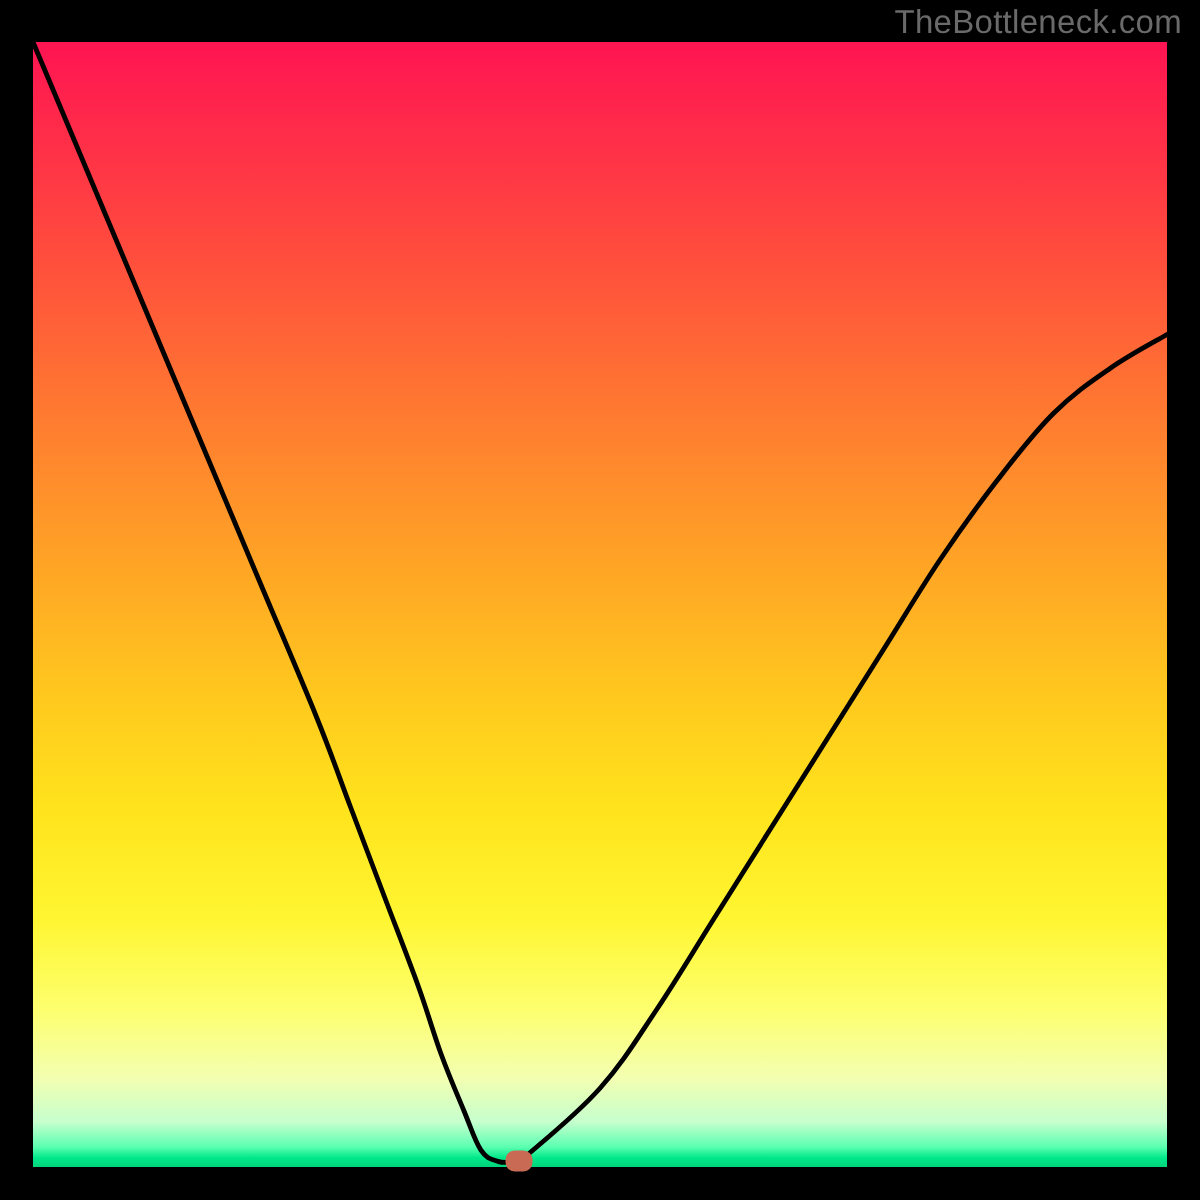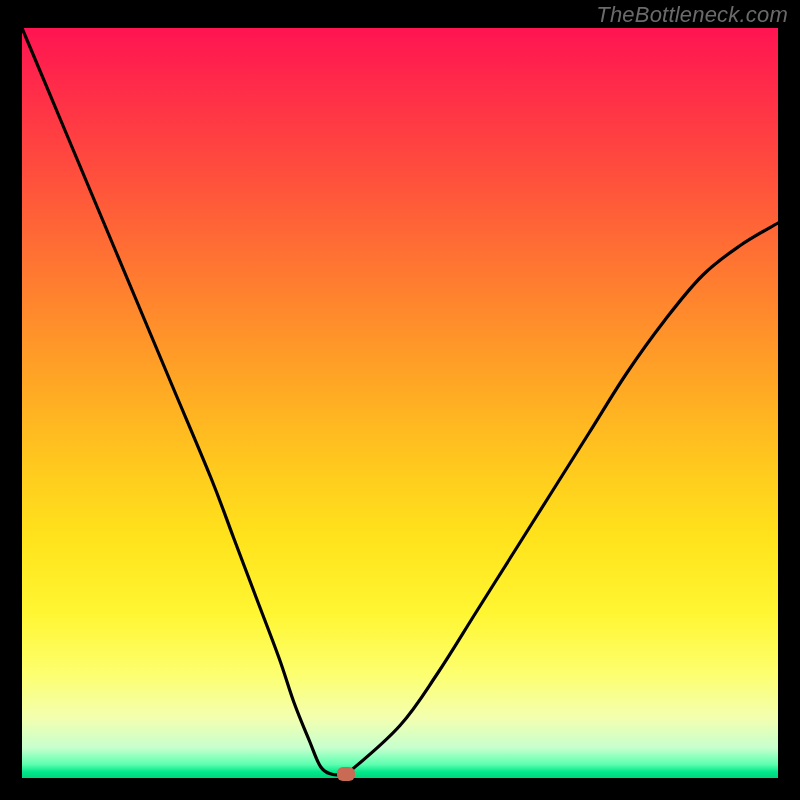--- a/index.html
+++ b/index.html
@@ -14,21 +14,20 @@
   }
   .watermark {
     position: absolute;
     top: 2px;
     right: 12px;
     color: #6a6a6a;
     font-size: 22px;
     font-weight: 500;
     letter-spacing: 0.2px;
     z-index: 10;
-    font-style: italic;
   }
   .plot-frame {
     position: absolute;
     left: 22px;
     top: 28px;
     width: 756px;
     height: 750px;
     background: #000;
   }
   .gradient {

